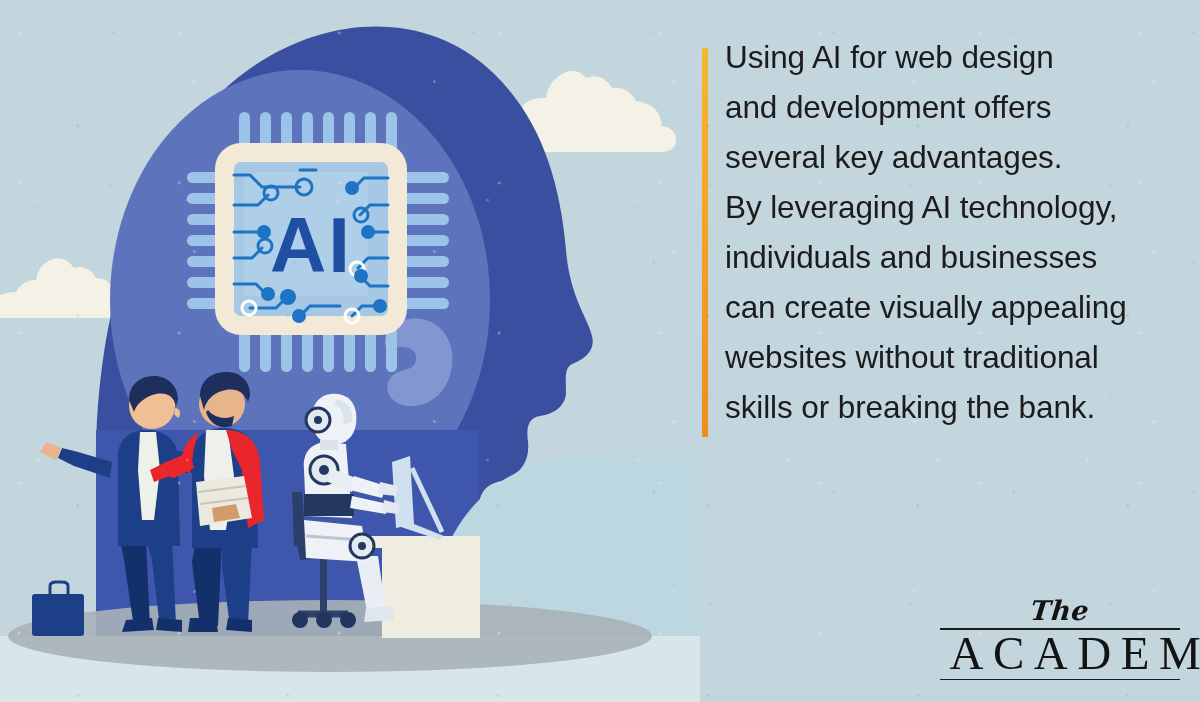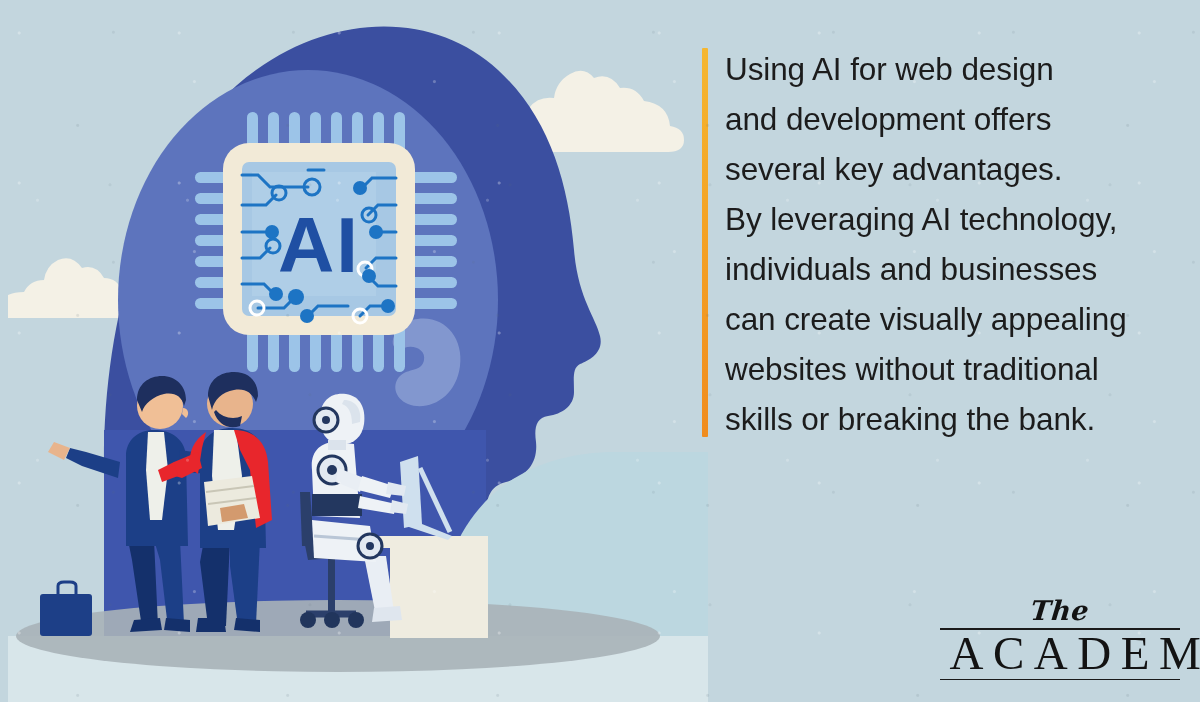--- a/index.html
+++ b/index.html
@@ -25,34 +25,34 @@
       radial-gradient(circle at 37% 66%, rgba(90,110,120,.16) 0 1px, transparent 2px),
       radial-gradient(circle at 63% 14%, rgba(90,110,120,.13) 0 1px, transparent 2px),
       radial-gradient(circle at 81% 48%, rgba(255,255,255,.3) 0 1px, transparent 2px),
       radial-gradient(circle at 55% 88%, rgba(90,110,120,.12) 0 1px, transparent 2px),
       radial-gradient(circle at 25% 77%, rgba(255,255,255,.25) 0 1px, transparent 2px);
     background-size:160px 150px,210px 190px,180px 230px,240px 170px,200px 210px,150px 260px;
     opacity:.85;
   }
 
   
-  .illus{position:absolute;left:8px;top:0;width:700px;height:702px;}
+  .illus{position:absolute;left:0;top:0;width:700px;height:702px;}
   .illus svg{display:block;}
 
   
   .right{
     position:absolute;left:700px;top:0;width:500px;height:702px;
   }
   .accent-bar{
     position:absolute;left:2px;top:48px;width:6px;height:389px;
     background:linear-gradient(180deg,#f5b731 0%,#f4a325 45%,#f08c1e 100%);
     border-radius:1px;
   }
   .quote{
-    position:absolute;left:25px;top:44px;width:468px;
+    position:absolute;left:25px;top:32px;width:468px;
     font-size:31.5px;
     line-height:50px;
     color:#1c1c1c;
     letter-spacing:-0.1px;
     font-weight:400;
     white-space:pre-line;
   }
 
   
   .logo{

